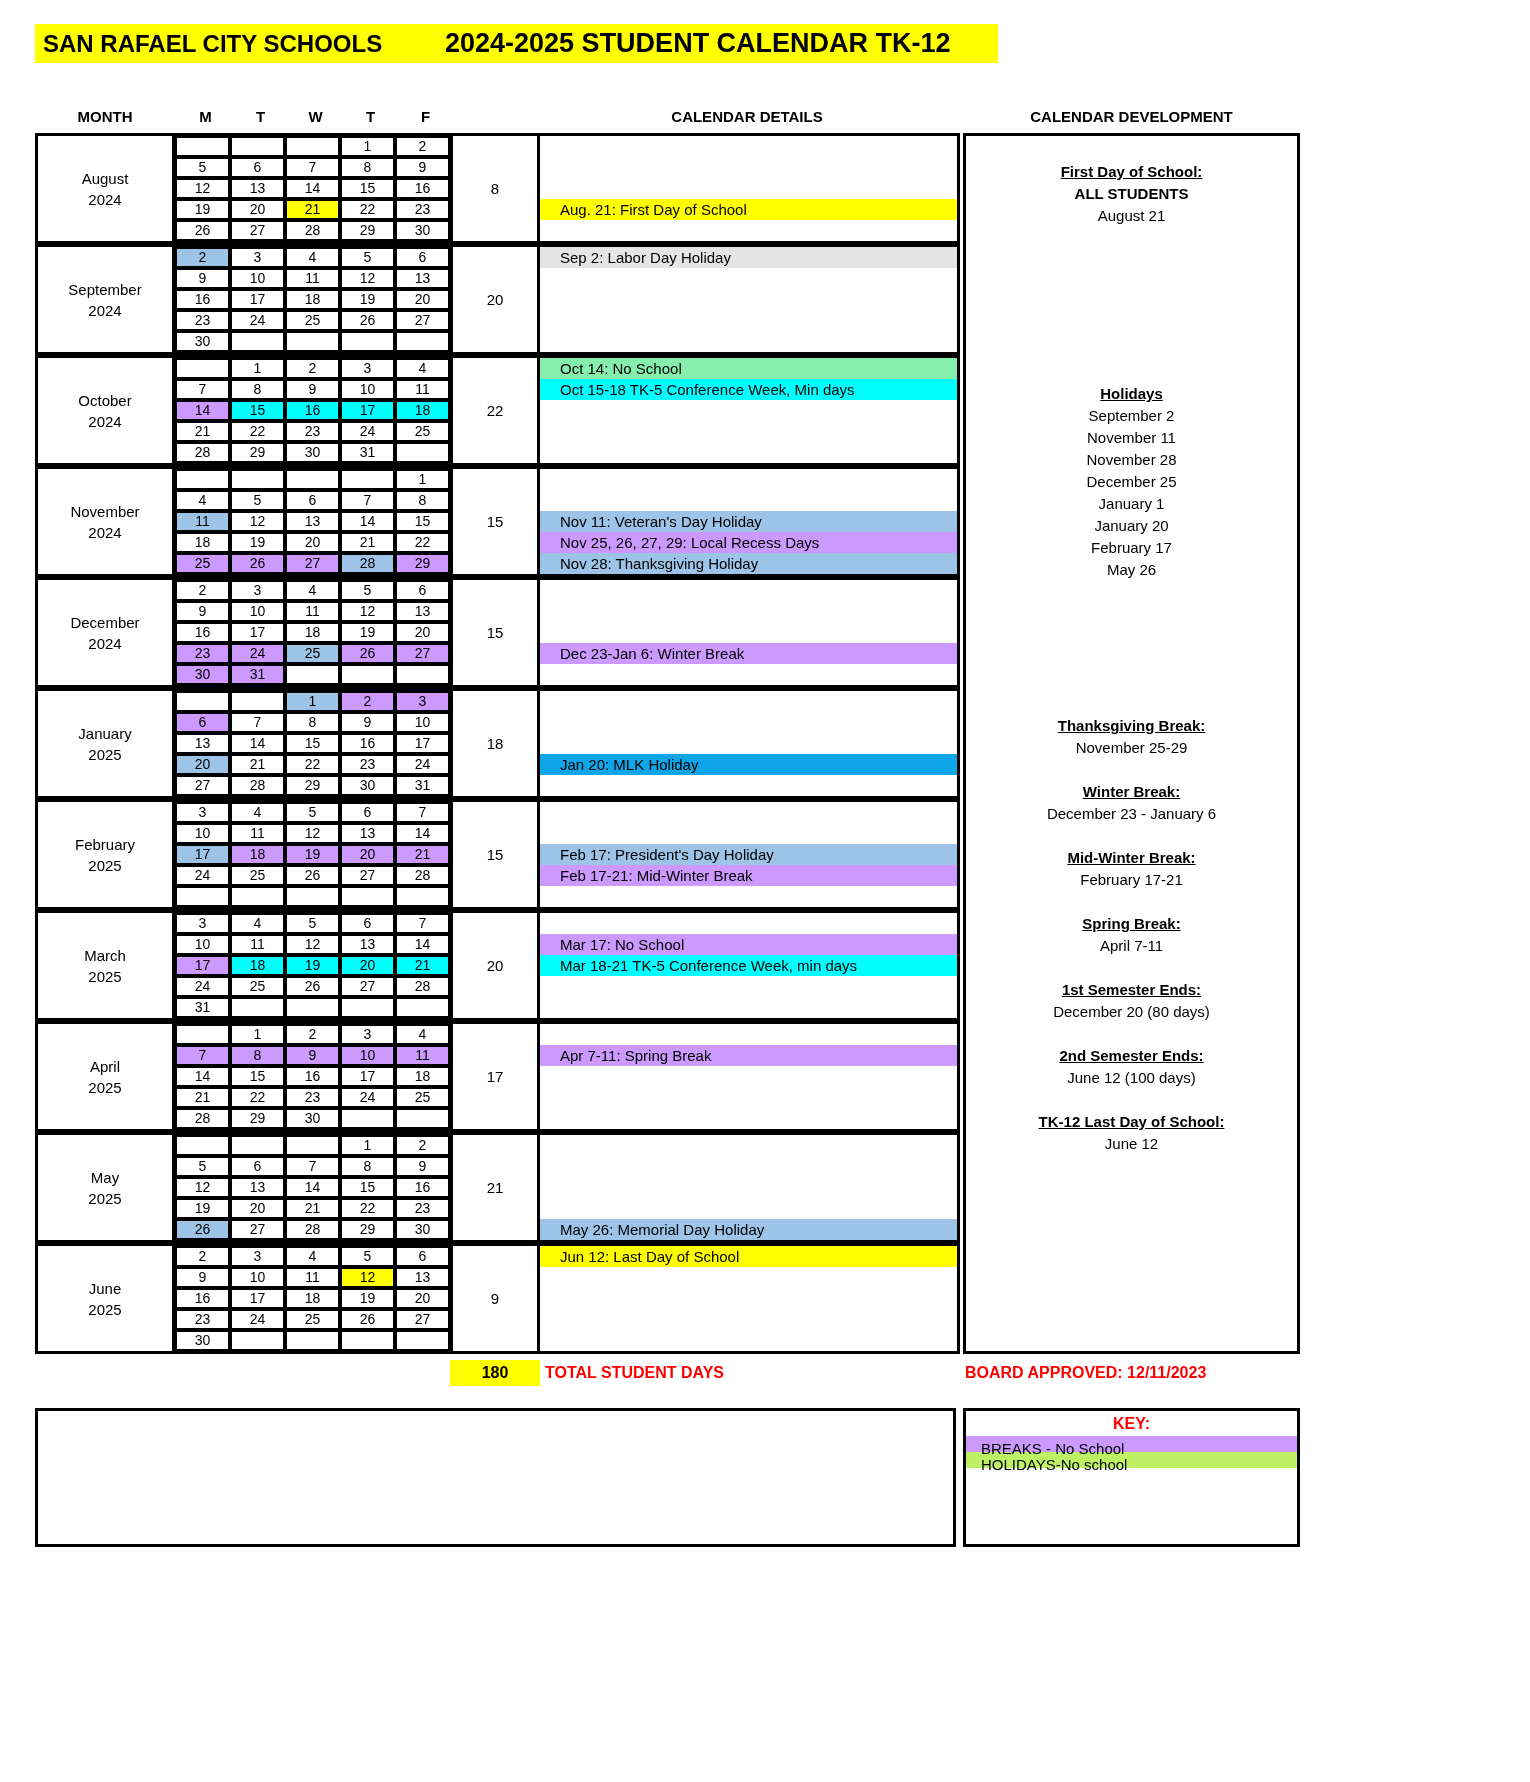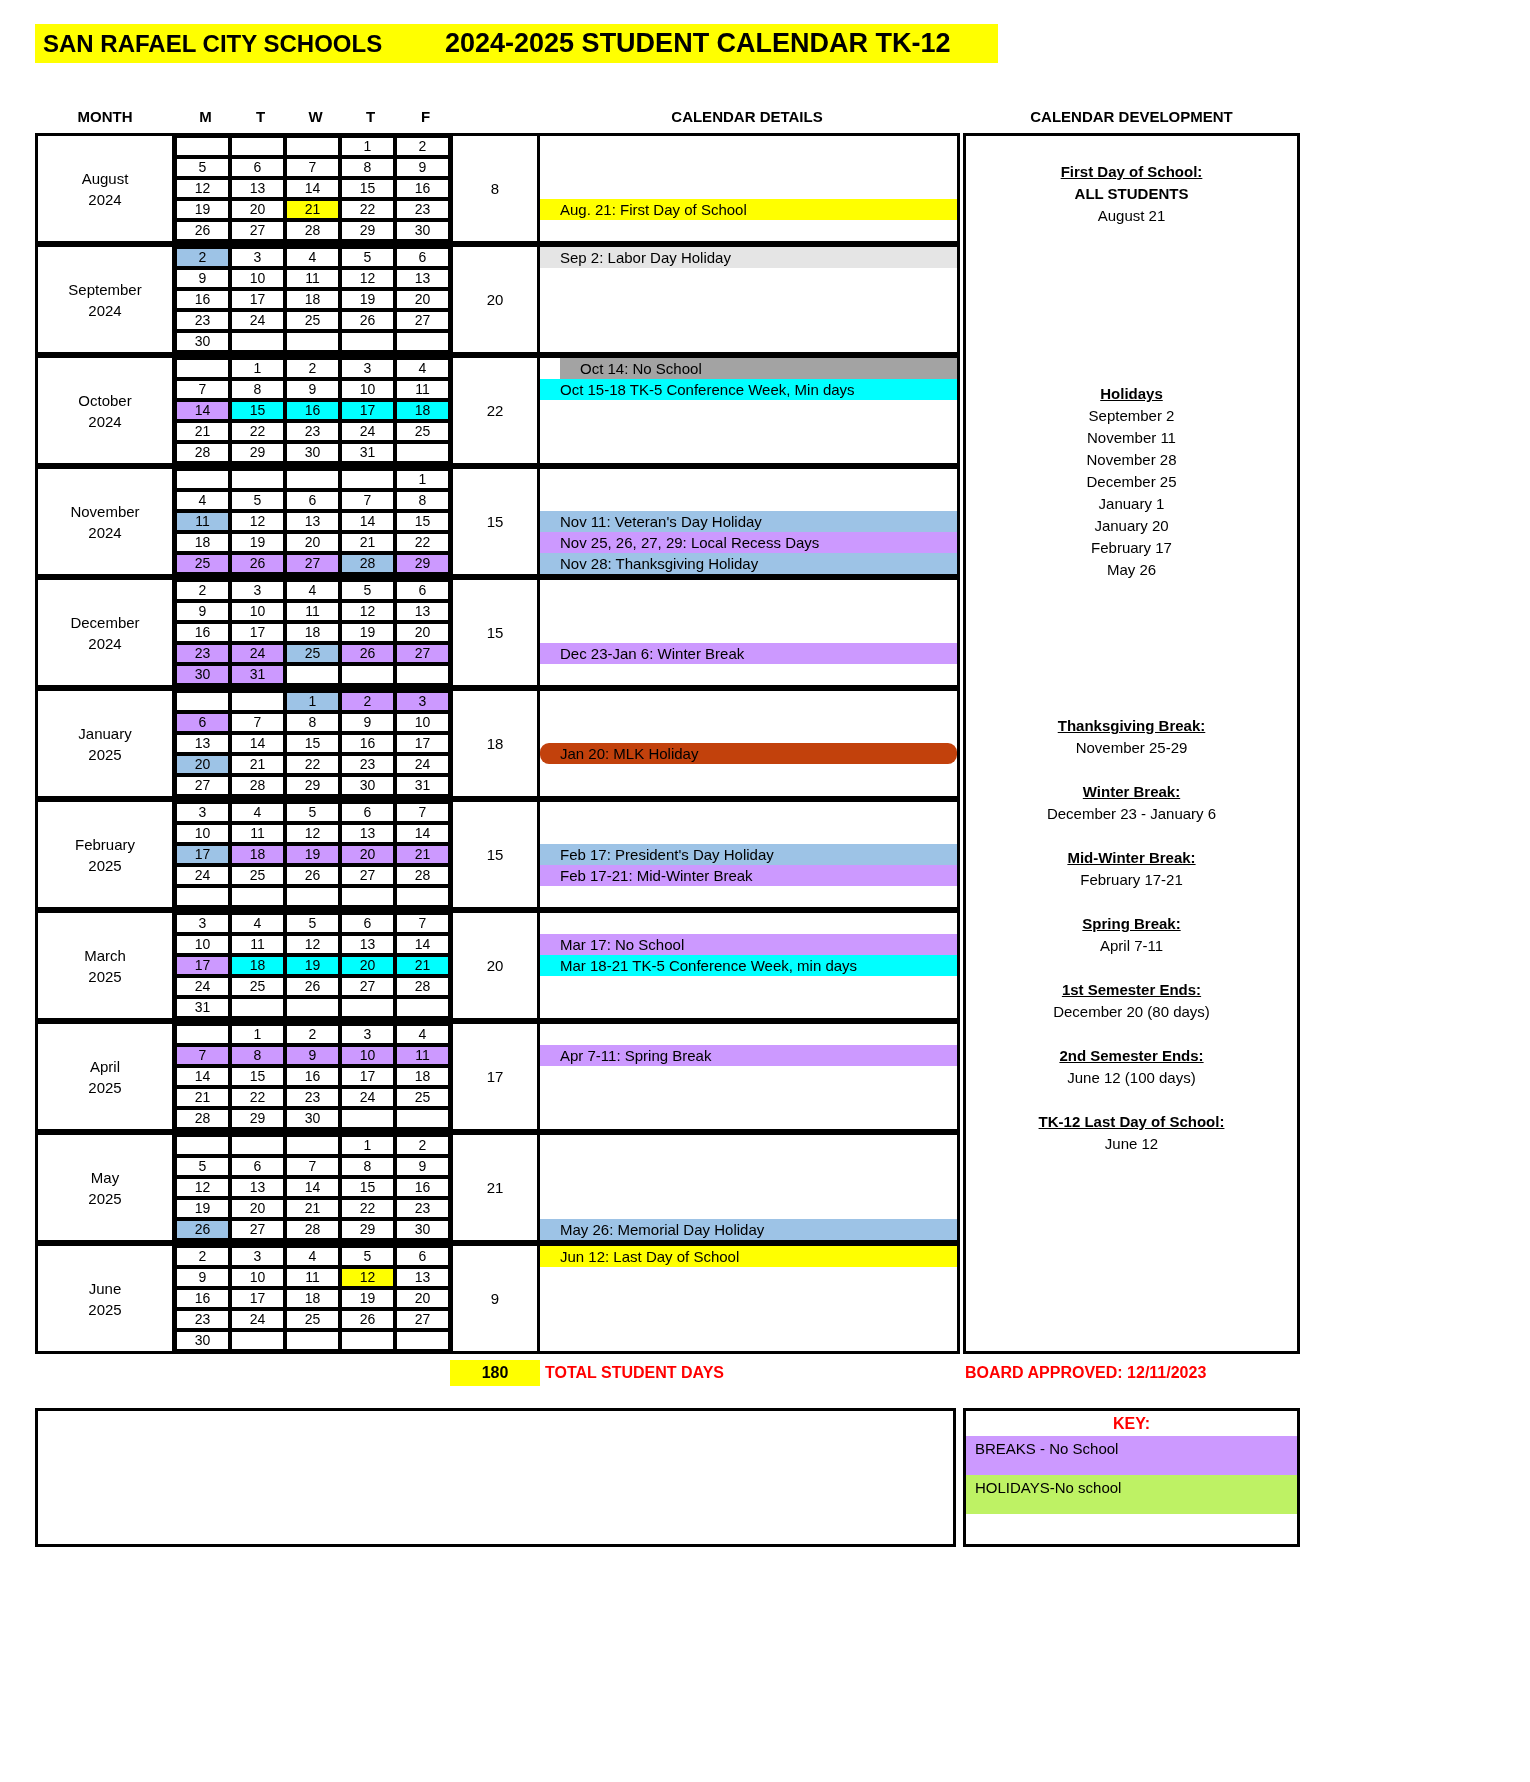--- a/index.html
+++ b/index.html
@@ -51,21 +51,21 @@
                line-height:26px;white-space:nowrap;}
   .board-approved{position:absolute;left:965px;top:1360px;font-size:16px;font-weight:bold;color:#FF0000;
                   line-height:26px;white-space:nowrap;}
 
   
   .notes-box{position:absolute;left:35px;top:1408px;width:921px;height:139px;border:3px solid #000;
              box-sizing:border-box;background:#fff;}
   .key-box{position:absolute;left:963px;top:1408px;width:337px;height:139px;border:3px solid #000;
            box-sizing:border-box;background:#fff;}
   .key-title{font-weight:bold;color:#FF0000;font-size:16px;text-align:center;height:25px;line-height:25px;}
-  .key-entry{height:39px;line-height:26px;font-size:15px;padding-left:9px;}
+  .key-entry{height:16px;line-height:26px;font-size:15px;padding-left:15px;}
 </style>
 </head>
 <body>
 
 <div class="page">
 
   <div class="title-bar">
     <span class="school">SAN RAFAEL CITY SCHOOLS</span>
     <span class="cal-title">2024-2025 STUDENT CALENDAR TK-12</span>
   </div>
@@ -219,21 +219,21 @@
               <div class="day-cell">28</div>
               <div class="day-cell">29</div>
               <div class="day-cell">30</div>
               <div class="day-cell">31</div>
               <div class="day-cell"></div>
             </div>
           </div>
         </div>
         <div class="count-cell">22</div>
         <div class="details-cell">
-          <div class="detail-bar" style="top: 0px; background: #a3a3a3; margin-left: 20px;">Oct 14: No School</div>
+          <div class="detail-bar" style="top: 0px; background: #86efac;">Oct 14: No School</div>
           <div class="detail-bar" style="top: 21px; background: rgb(0, 255, 255);">Oct 15-18 TK-5 Conference Week, Min days</div>
         </div>
       </div>
       <div class="month-row">
         <div class="month-block">
           <div class="month-name-cell">
             <div class="month-name">November</div>
             <div class="month-year">2024</div>
           </div>
           <div class="day-grid">
@@ -369,21 +369,21 @@
               <div class="day-cell">27</div>
               <div class="day-cell">28</div>
               <div class="day-cell">29</div>
               <div class="day-cell">30</div>
               <div class="day-cell">31</div>
             </div>
           </div>
         </div>
         <div class="count-cell">18</div>
         <div class="details-cell">
-          <div class="detail-bar" style="top: 52px; background: #c2410c; border-radius: 9px;">Jan 20: MLK Holiday</div>
+          <div class="detail-bar" style="top: 63px; background: #0ea5e9;">Jan 20: MLK Holiday</div>
         </div>
       </div>
       <div class="month-row">
         <div class="month-block">
           <div class="month-name-cell">
             <div class="month-name">February</div>
             <div class="month-year">2025</div>
           </div>
           <div class="day-grid">
             <div class="week-row">

